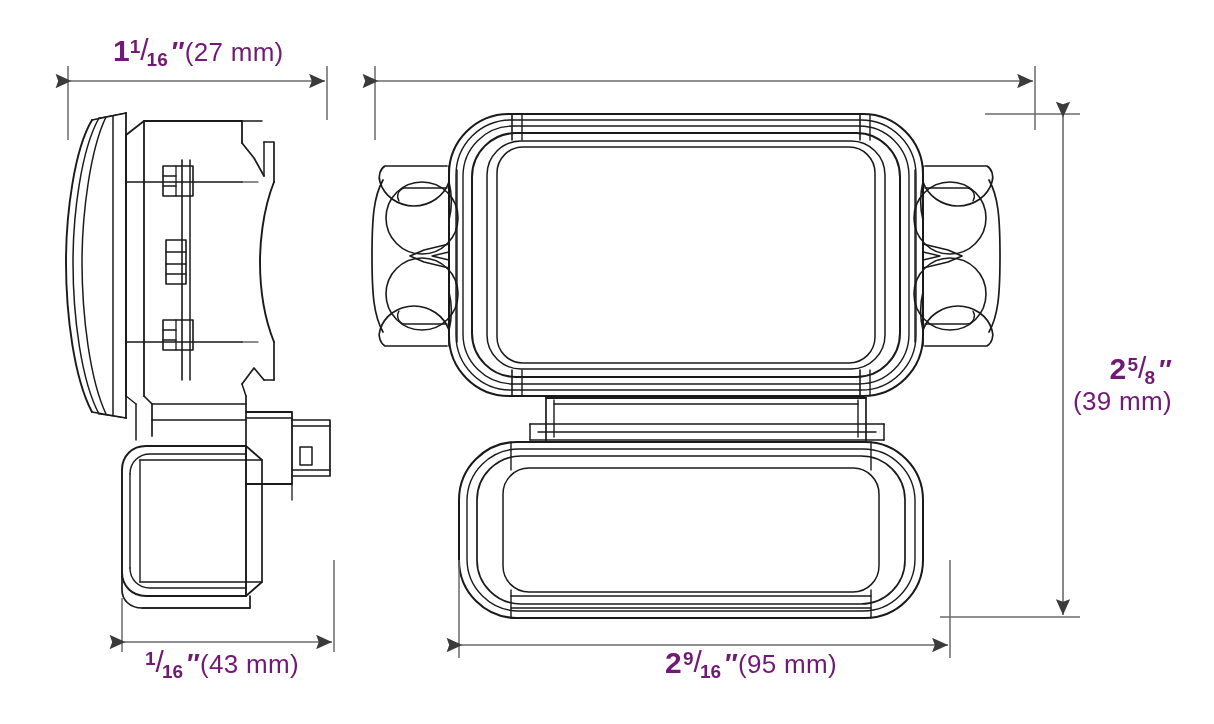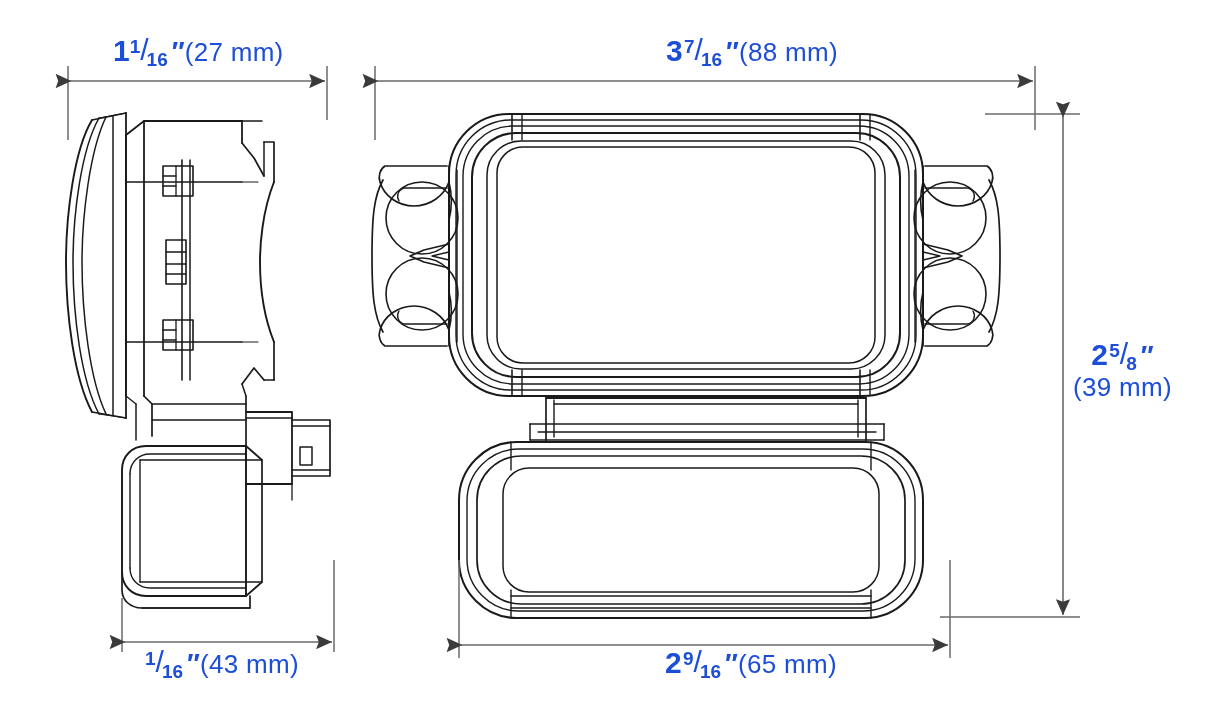--- a/index.html
+++ b/index.html
@@ -24,21 +24,21 @@
   }
   svg.sheet {
     display: block;
     width: 1214px;
     height: 724px;
   }
   
   .dim-label {
     position: absolute;
     white-space: nowrap;
-    color: #1d4ed8;
+    color: #701a75;
     font-family: "Liberation Sans", sans-serif;
     line-height: 1;
     user-select: none;
   }
   .whole {
     font-size: 30px;
     font-weight: 600;
     letter-spacing: 0px;
   }
   .frac {
@@ -70,21 +70,22 @@
     font-size: 27px;
     font-weight: 700;
     padding-left: 2px;
   }
   .mm {
     font-size: 26px;
     font-weight: 400;
     letter-spacing: 0.3px;
   }
   .two-line {
-    text-align: center;
+    text-align: right;
+    margin-top: 14px;
   }
   .two-line .l1 { display: block; margin-bottom: 4px; }
   .two-line .l2 { display: block; }
 </style>
 </head>
 <body>
 
 <div id="drawing-root">
 
   <svg class="sheet" viewBox="0 0 1214 724">
@@ -309,32 +310,29 @@
         <path d="M950,560 L950,658" stroke-width="1.5"></path>
         <path d="M461,645 L948,645" marker-start="url(#arrL)" marker-end="url(#arrR)" stroke-width="1.6"></path>
       </g>
     </g>
   </svg>
 
   <div class="dim-label" style="left:113px; top:36px;">
     <span class="whole">1</span><span class="frac"><span class="num">1</span><span class="bar">/</span><span class="den">16</span></span><span class="inch">″</span><span class="mm">(27 mm)</span>
   </div>
 
-  <div class="dim-label" style="left:666px; top:36px;">
-    <span class="whole">3</span> <span class="frac"><span class="num">7</span><span class="bar">/</span><span class="den">16</span></span><span class="inch">″</span><span class="mm">(88 mm)</span>
-  </div>
 
   <div class="dim-label two-line" style="left:1073px; top:340px;">
     <span class="l1">
       <span class="whole">2</span> <span class="frac"><span class="num">5</span><span class="bar">/</span><span class="den">8</span></span><span class="inch">″</span>
     </span>
     <span class="l2 mm">(39 mm)</span>
   </div>
 
   <div class="dim-label" style="left:145px; top:648px;">
     <span class="whole"></span><span class="frac"><span class="num">1</span><span class="bar">/</span><span class="den">16</span></span><span class="inch">″</span><span class="mm">(43 mm)</span>
   </div>
 
   <div class="dim-label" style="left:665px; top:648px;">
-    <span class="whole">2</span> <span class="frac"><span class="num">9</span><span class="bar">/</span><span class="den">16</span></span><span class="inch">″</span><span class="mm">(65 mm)</span>
+    <span class="whole">2</span> <span class="frac"><span class="num">9</span><span class="bar">/</span><span class="den">16</span></span><span class="inch">″</span><span class="mm">(95 mm)</span>
   </div>
 
 </div>
 
 </body></html>

